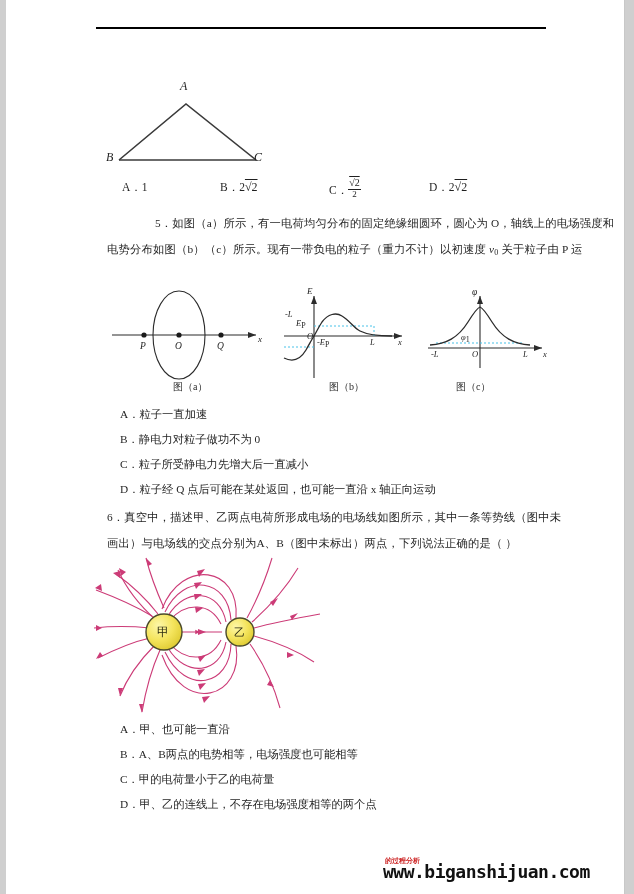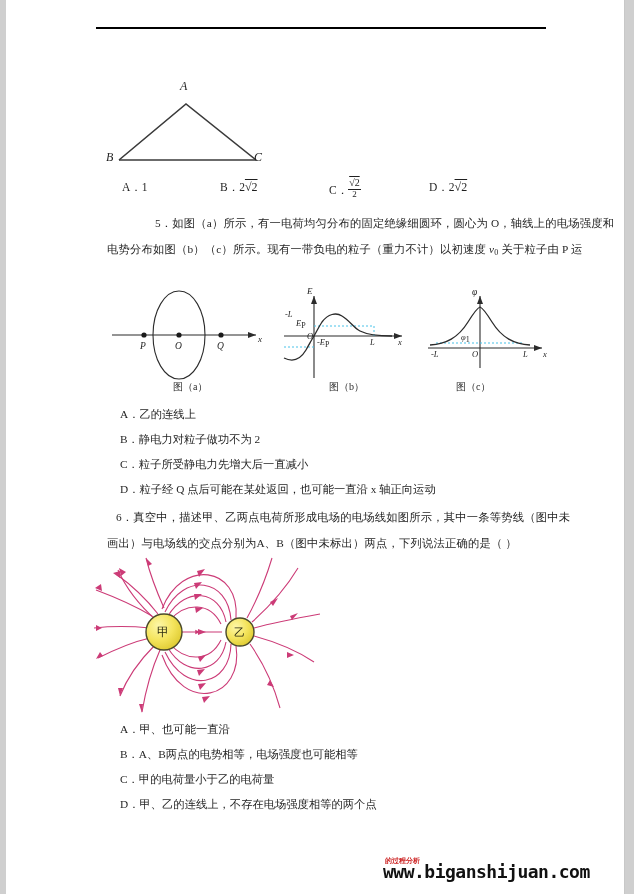--- a/index.html
+++ b/index.html
@@ -210,26 +210,26 @@
   <div class="fig it" style="left:466px; top:287px; font-size:9.5px; color:#1f1f1f;">φ</div>
   <div class="fig" style="left:455px; top:332px; font-size:8.5px; color:#1f1f1f;">
     <span class="it">φ</span><span class="sub">1</span>
   </div>
   <div class="fig it" style="left:466px; top:349px; font-size:8.5px; color:#1f1f1f;">O</div>
   <div class="fig it" style="left:425px; top:349px; font-size:8.5px; color:#1f1f1f;">-L</div>
   <div class="fig it" style="left:517px; top:349px; font-size:8.5px; color:#1f1f1f;">L</div>
   <div class="fig it" style="left:537px; top:349px; font-size:8.5px; color:#1f1f1f;">x</div>
   <div class="figcap cn" style="left:450px; top:380px;">图（c）</div>
 
-  <div class="opt cn" style="left:114px; top:404px;">A．乙的连线上</div>
-  <div class="opt cn" style="left:114px; top:429px;">B．静电力对粒子做功不为 2</div>
+  <div class="opt cn" style="left:114px; top:404px;">A．粒子一直加速</div>
+  <div class="opt cn" style="left:114px; top:429px;">B．静电力对粒子做功不为 0</div>
   <div class="opt cn" style="left:114px; top:454px;">C．粒子所受静电力先增大后一直减小</div>
   <div class="opt cn" style="left:114px; top:479px;">D．粒子经 Q 点后可能在某处返回，也可能一直沿 x 轴正向运动</div>
 
-  <div class="qtext cn" style="left:101px; top:506px;margin-left:9px;">
+  <div class="qtext cn" style="left:101px; top:506px;">
     <span>6．</span><span>真空中，描述甲、乙两点电荷所形成电场的电场线如图所示，其中一条等势线（图中未</span>
   </div>
   <div class="qtext cn" style="left:101px; top:532px;">
     <span>画出）与电场线的交点分别为A、B（图中未标出）两点，下列说法正确的是（        ）</span>
   </div>
 
   <svg class="fig" style="left:88px; top:556px;" width="290" height="165" viewBox="0 0 290 165">
     <defs>
       <radialGradient id="sphereGrad" cx="35%" cy="32%" r="75%">
         <stop offset="0%" stop-color="#fdf7a8"></stop>

